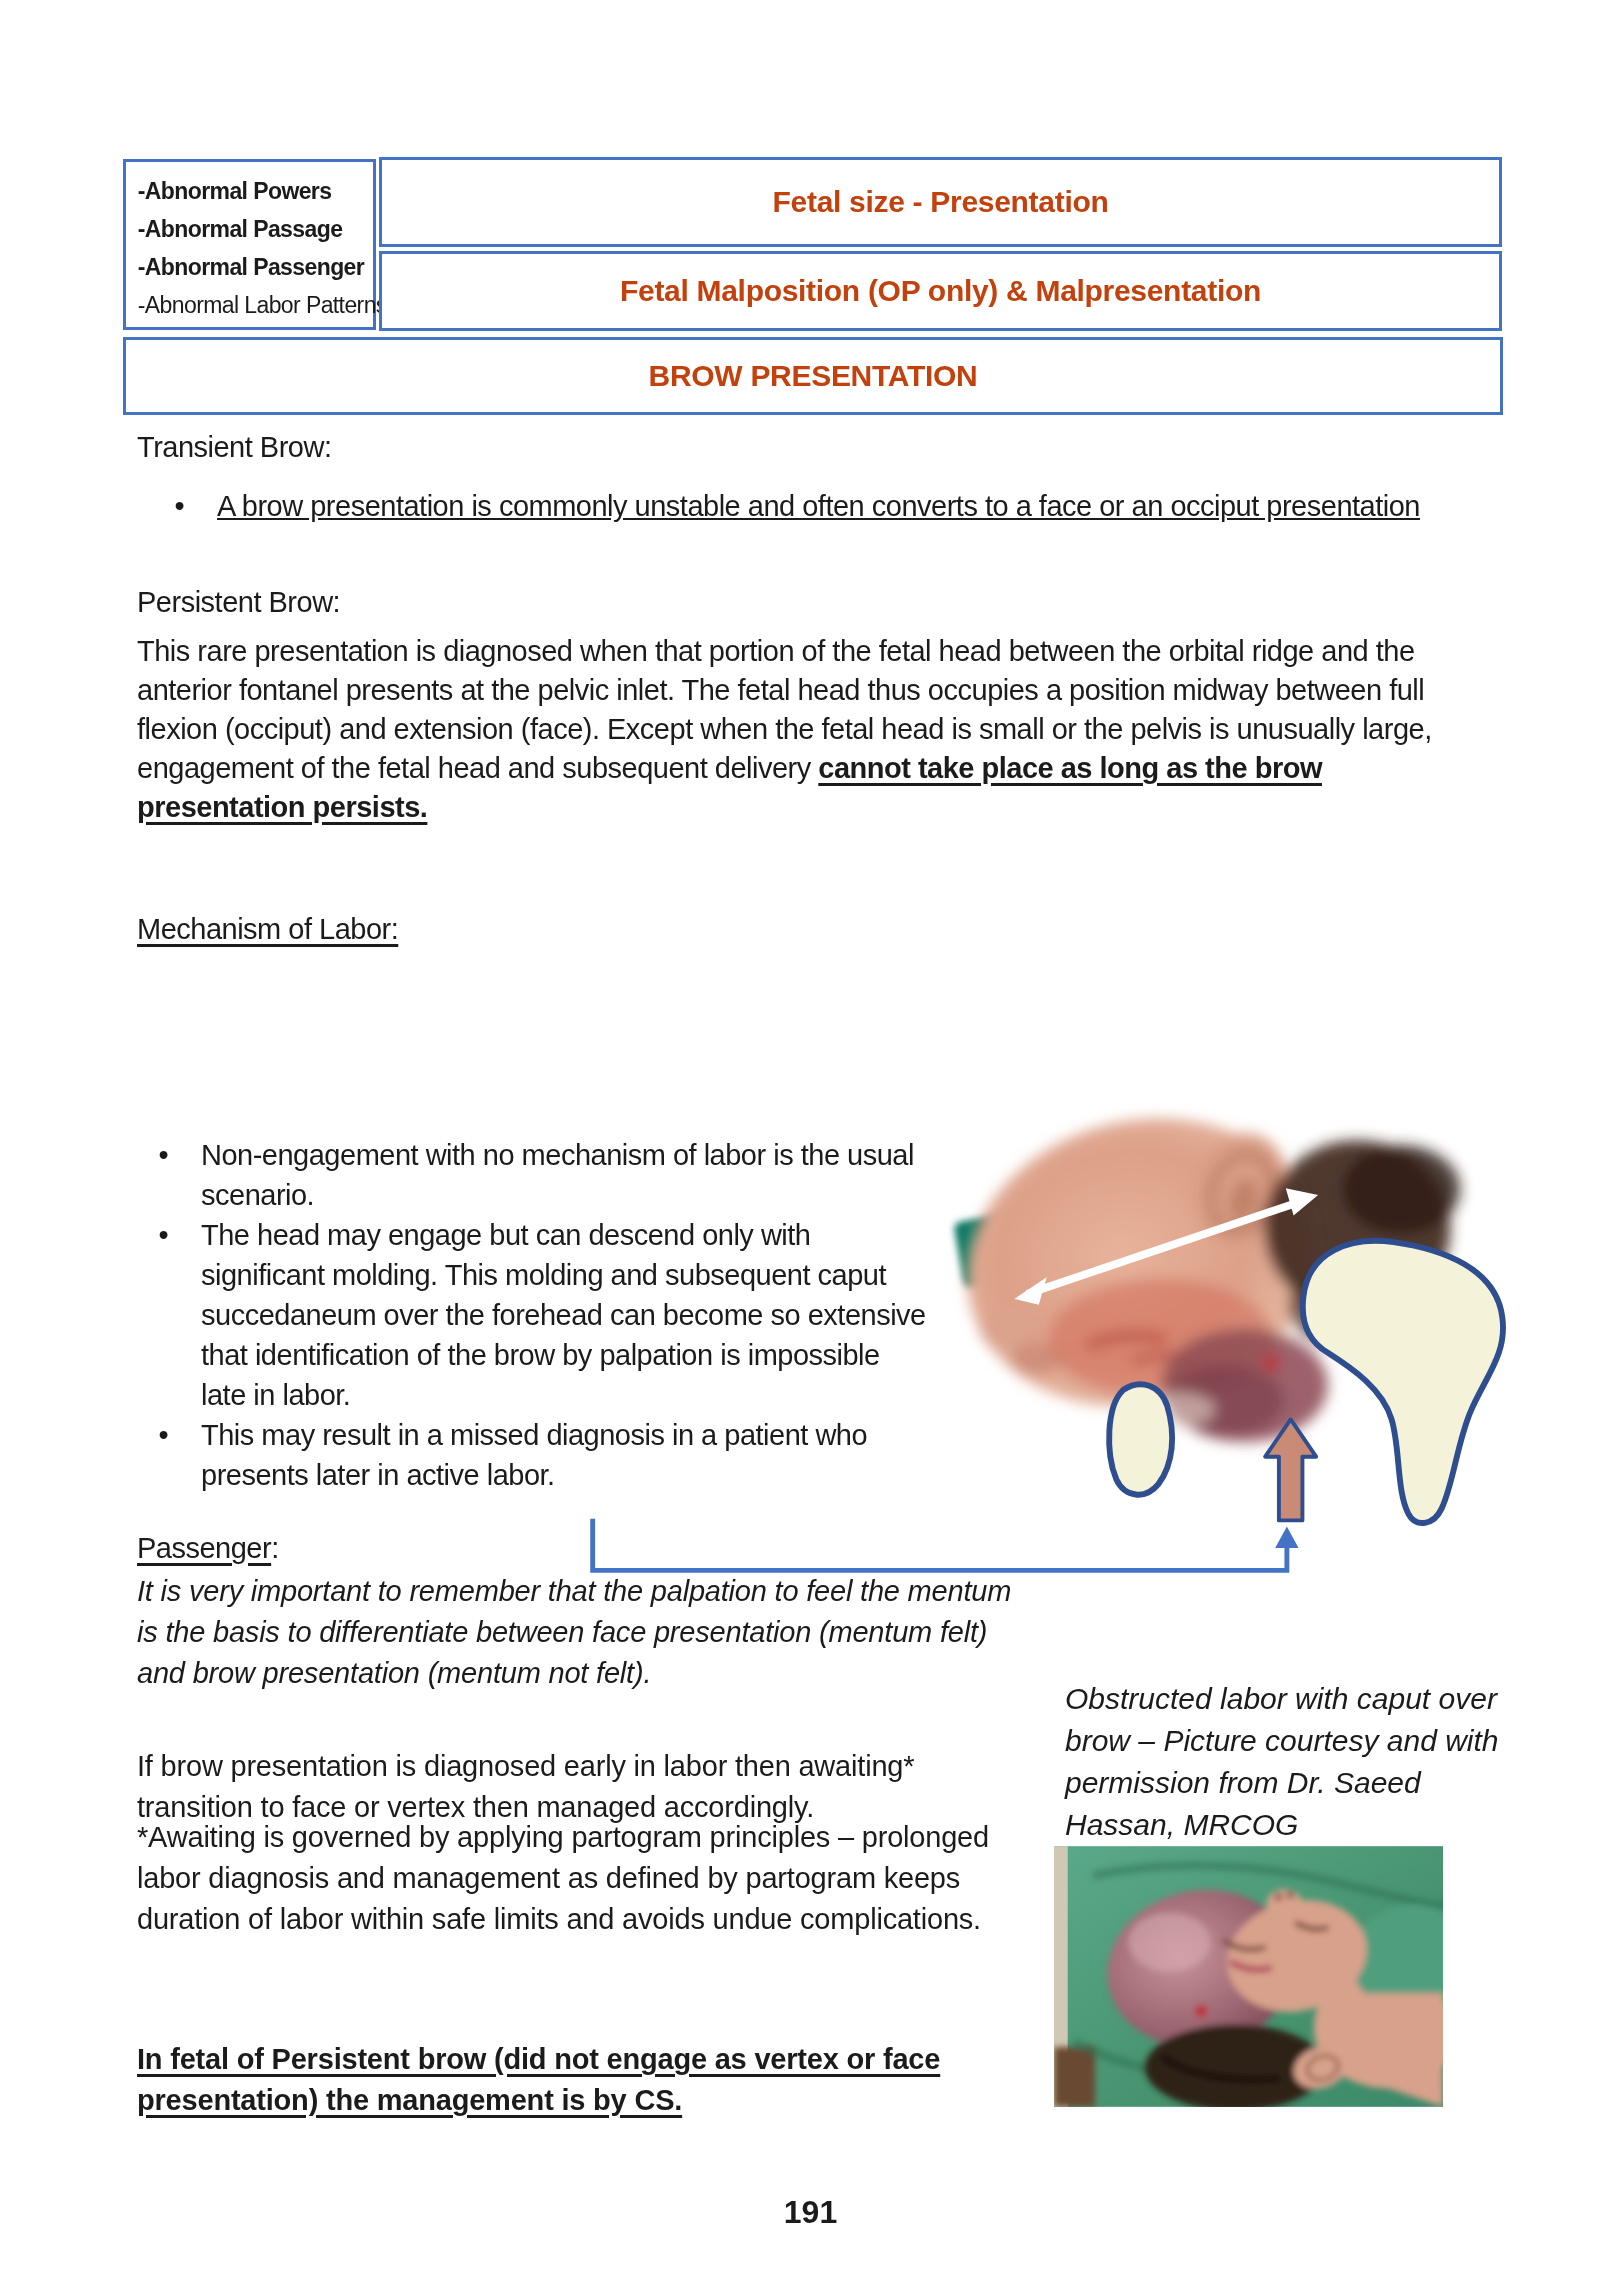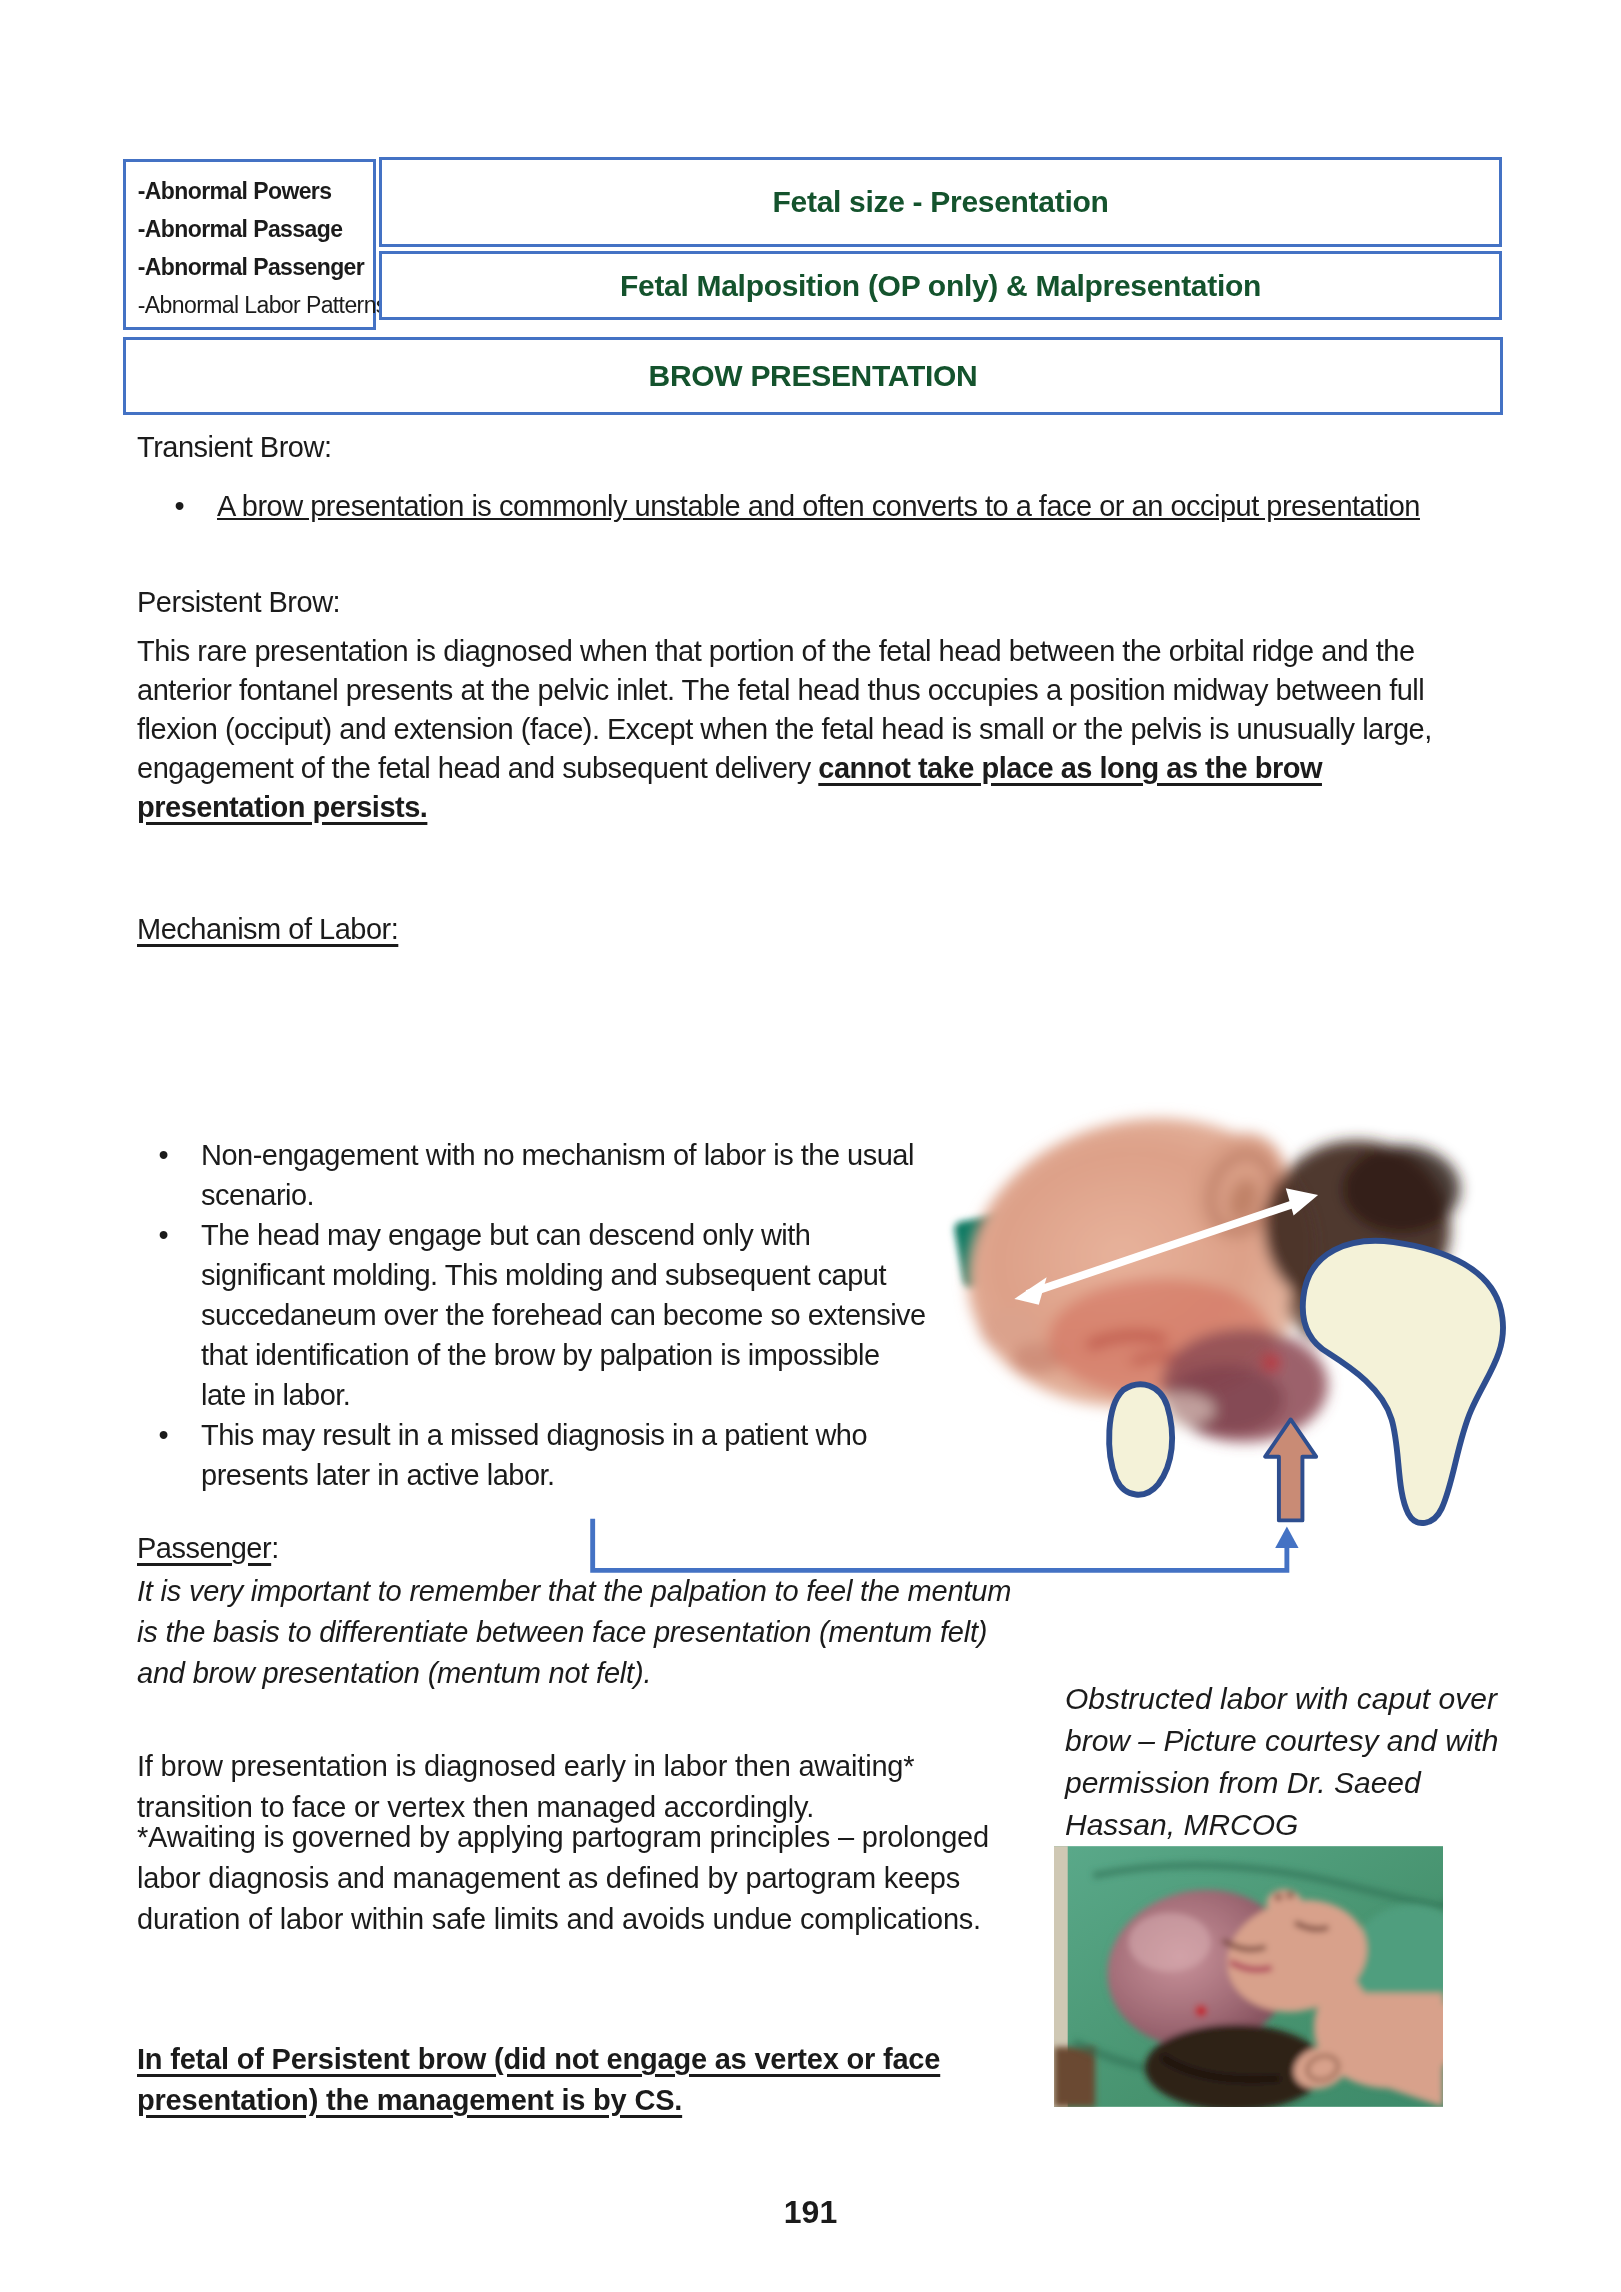--- a/index.html
+++ b/index.html
@@ -3,21 +3,21 @@
 <meta charset="utf-8">
 <style>
   html,body{margin:0;padding:0;background:#ffffff;}
   .page{
     position:relative;width:1621px;height:2293px;background:#ffffff;
     font-family:"Liberation Sans", sans-serif;color:#1b1b1b;overflow:hidden;
   }
   
   .hdr-box{position:absolute;border:3.9px solid #4472c4;box-sizing:border-box;background:#fff;}
   .hdr-center{display:flex;align-items:center;justify-content:center;text-align:center;}
-  .hdr-blue{color:#14532d;font-weight:bold;font-size:30px;letter-spacing:-0.3px;}
+  .hdr-blue{color:#c2410c;font-weight:bold;font-size:30px;letter-spacing:-0.3px;}
   .topics{padding:9.8px 5.9px 5.9px 11.8px;font-size:23px;line-height:38px;letter-spacing:-0.6px;}
   .topics .tl{white-space:nowrap;}
   .topics .b{font-weight:bold;}
   
   .t{position:absolute;font-size:29px;line-height:39px;letter-spacing:-0.5px;}
   .lh41{line-height:40px;}
   .lh42{line-height:41px;letter-spacing:-0.2px;}
   .head-u{font-weight:normal;text-decoration:underline;text-decoration-thickness:2.9px;text-underline-offset:4.9px;}
   .emph{font-weight:bold;text-decoration:underline;text-decoration-thickness:2.9px;text-underline-offset:4.9px;}
   .ital{font-style:italic;}
@@ -36,21 +36,21 @@
     <div class="tl b">-Abnormal Powers</div>
     <div class="tl b">-Abnormal Passage</div>
     <div class="tl b">-Abnormal Passenger</div>
     <div class="tl">-Abnormal Labor Patterns</div>
   </div>
 
   <div class="hdr-box hdr-center" style="left:379px;top:157px;width:1123px;height:90px;">
     <span class="hdr-blue">Fetal size - Presentation</span>
   </div>
 
-  <div class="hdr-box hdr-center" style="left:379px;top:251px;width:1123px;height:69px;">
+  <div class="hdr-box hdr-center" style="left:379px;top:251px;width:1123px;height:80px;">
     <span class="hdr-blue">Fetal Malposition (OP only) &amp; Malpresentation</span>
   </div>
 
   <div class="hdr-box hdr-center" style="left:123px;top:337px;width:1380px;height:78px;">
     <span class="hdr-blue">BROW PRESENTATION</span>
   </div>
 
   <div class="t" style="left:137px;top:428px;width:1318px;">Transient Brow:</div>
 
   <div class="t" style="left:153px;top:487px;width:1372px;text-decoration:underline;">

